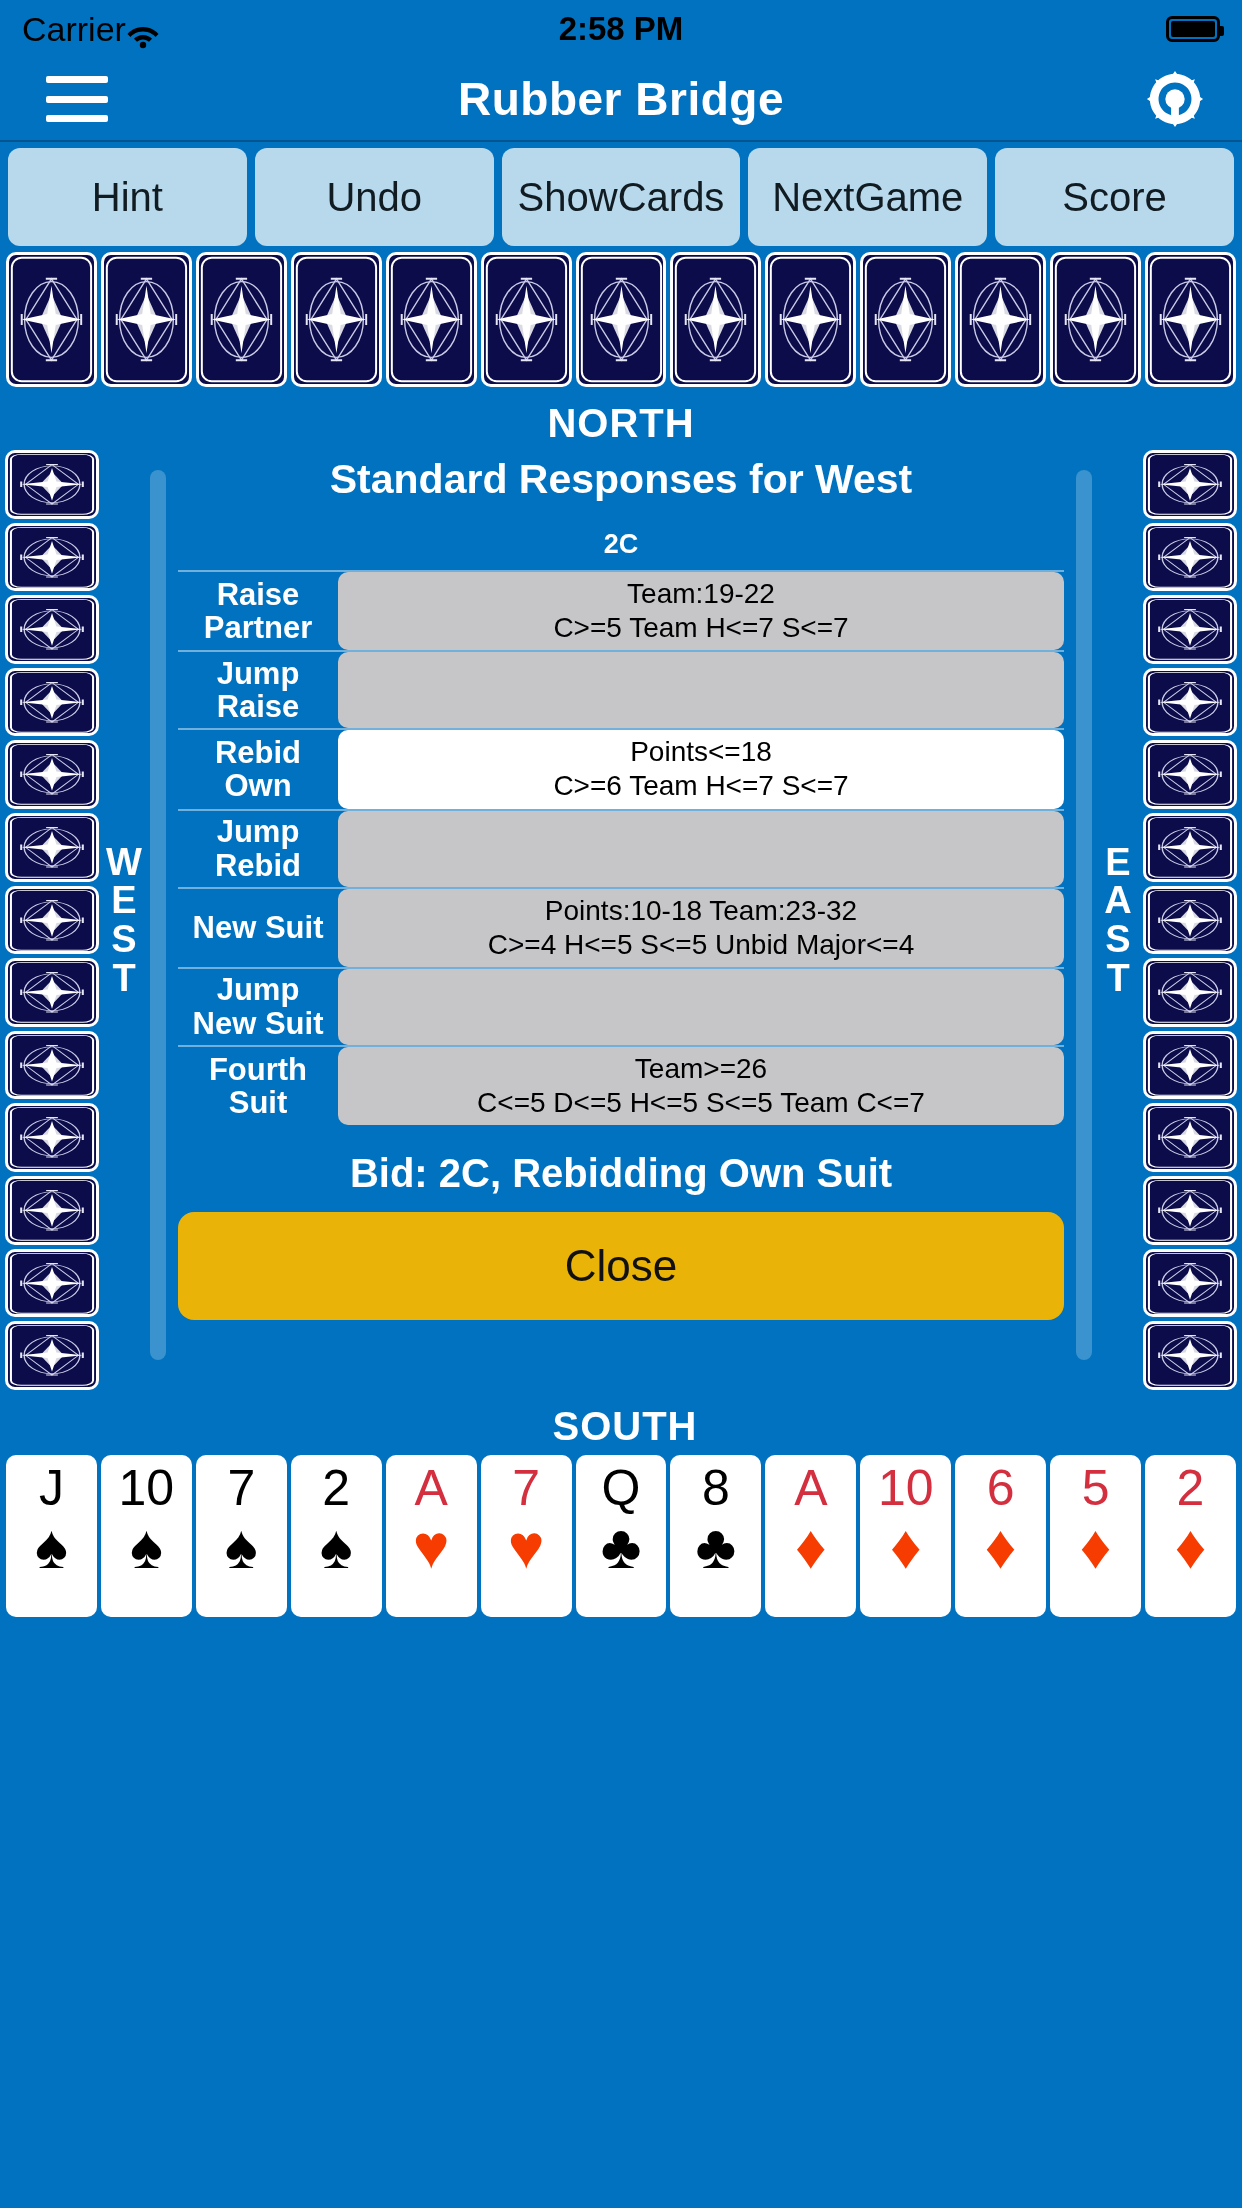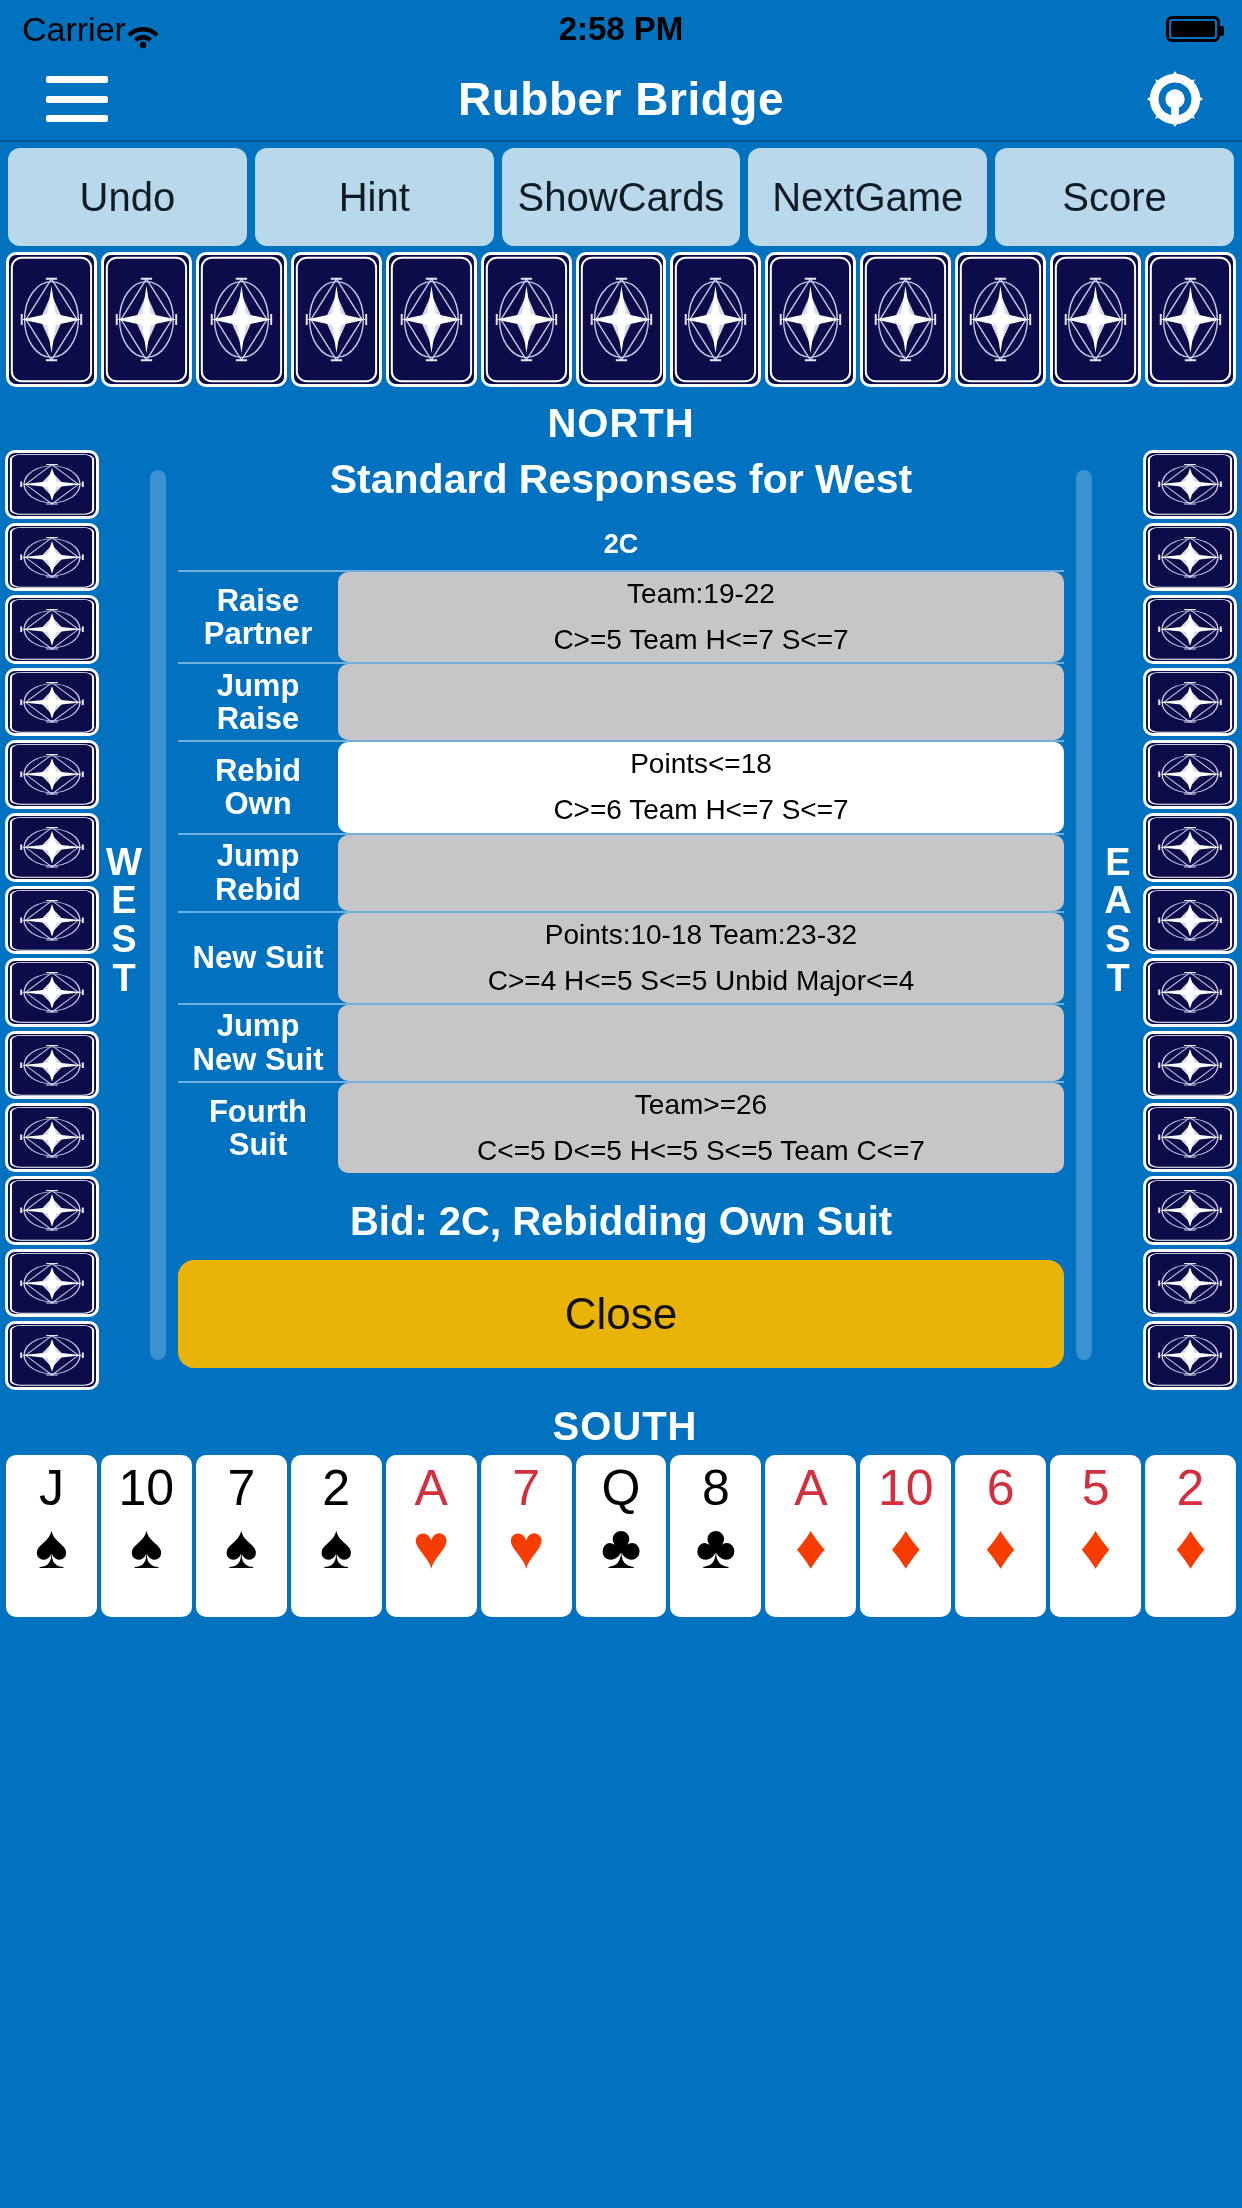--- a/index.html
+++ b/index.html
@@ -113,21 +113,21 @@
   }
   table.resp tr:first-child td{border-top:2px solid #6fb0dc;}
   .rowlabel{
     width:160px;color:#fff;font-weight:bold;font-size:31px;text-align:center;line-height:1.08;
     padding:6px 2px;box-sizing:border-box;
   }
   .cellwrap{padding:5px 2px 5px 6px;}
   .cell{
     background:#c6c6c8;border-radius:10px;min-height:76px;
     display:flex;flex-direction:column;align-items:center;justify-content:center;
-    color:#000;font-size:28px;line-height:1.22;text-align:center;padding:5px 4px;box-sizing:border-box;gap:12px;
+    color:#000;font-size:28px;line-height:1.22;text-align:center;padding:5px 4px;box-sizing:border-box;
   }
   .cell.hl{background:#ffffff;}
   .cell .l2{white-space:nowrap;}
   .dlg-footer{
     color:#ffffff;font-size:40px;font-weight:bold;text-align:center;margin:26px 0 16px 0;
   }
   .close-btn{
     width:100%;background:#eab308;border-radius:16px;height:108px;
     display:flex;align-items:center;justify-content:center;
     font-size:44px;color:#111;cursor:pointer;
@@ -185,22 +185,22 @@
                  M52.5 11.5 l-2.5 7 l-4.5 -4.5 z M11.5 52.5 l2.5 -7 l4.5 4.5 z"></path>
         <path d="M32 6 A26 26 0 1 0 32.01 6 Z M32 15 A17 17 0 1 1 31.99 15 Z" fill-rule="evenodd"></path>
         <circle cx="32" cy="32" r="10" fill="#ffffff"></circle>
         <rect x="28" y="32" width="8" height="24" fill="#ffffff"></rect>
       </g>
     </svg>
   </div>
 </div>
 
 <div class="toolbar">
+  <div class="tbtn">Hint</div>
   <div class="tbtn">Undo</div>
-  <div class="tbtn">Hint</div>
   <div class="tbtn">
       <div>Show</div>
       <div>Cards</div>
     </div>
   <div class="tbtn">
       <div>Next</div>
       <div>Game</div>
     </div>
   <div class="tbtn">Score</div>
 </div>

